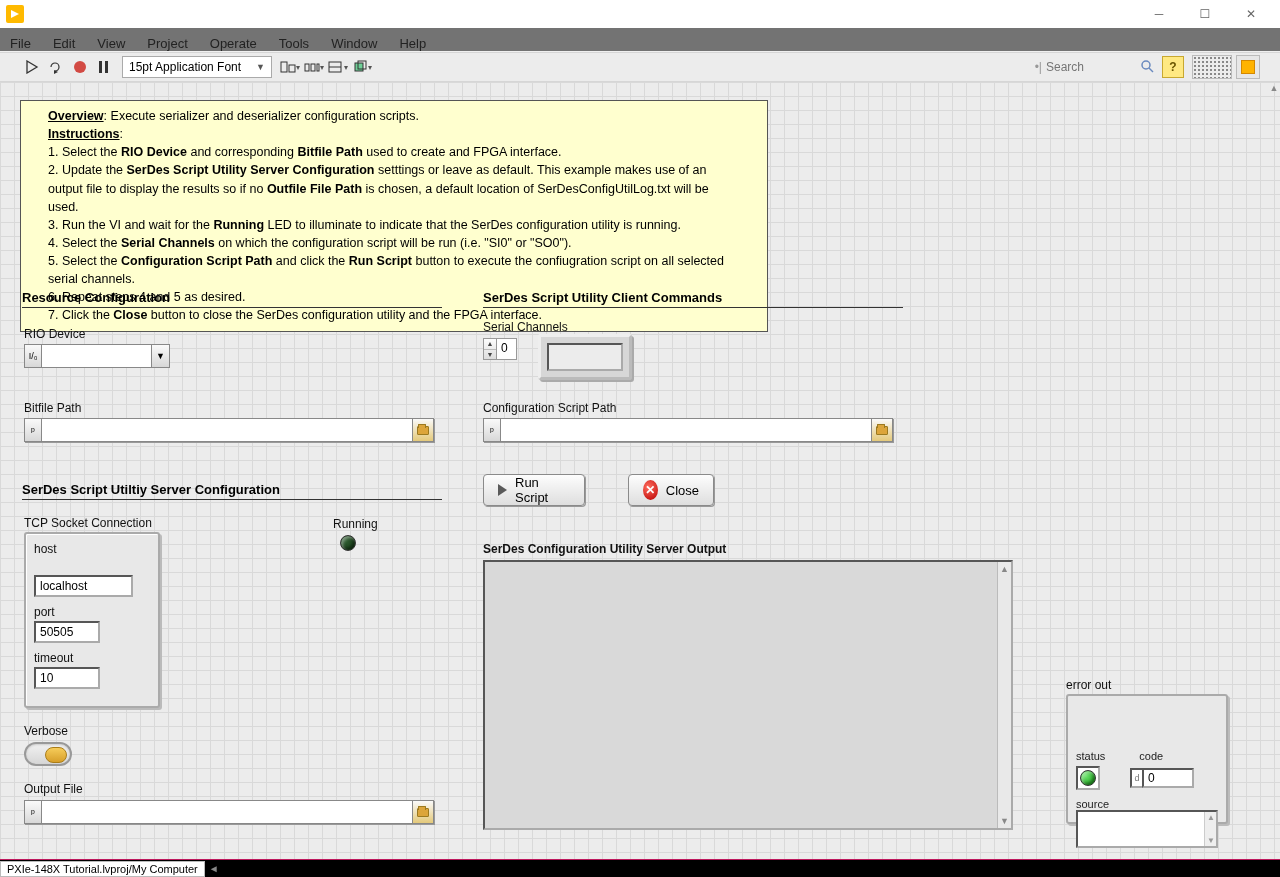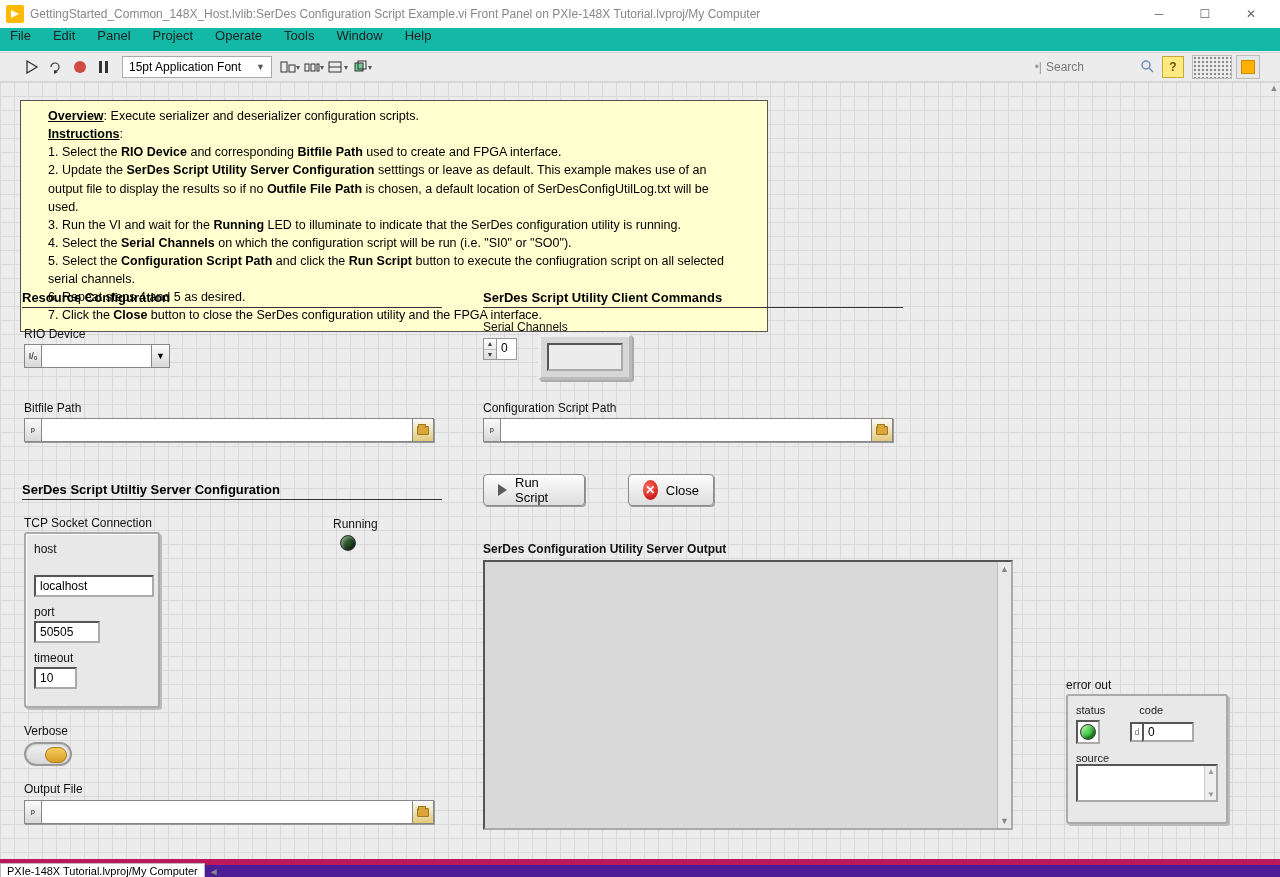--- a/index.html
+++ b/index.html
@@ -2,37 +2,37 @@
 <html><head>
 <meta charset="utf-8">
 <style>
   * { box-sizing: border-box; margin: 0; padding: 0; font-family: "Segoe UI", Tahoma, sans-serif; }
   html, body { width: 1280px; height: 877px; overflow: hidden; background: #fff; }
   .titlebar { height: 28px; background: #fff; display: flex; align-items: center; padding: 0 6px; font-size: 12px; color: #888; }
   .titlebar .lvicon { width: 18px; height: 18px; background: #ffba00; border-radius: 2px; display: inline-flex; align-items:center; justify-content:center; margin-right:6px; }
   .titlebar .lvicon svg { width:10px; height:10px; fill:#fff; }
   .winbtns { margin-left:auto; display:flex; }
   .winbtn { width:46px; height:28px; display:flex; align-items:center; justify-content:center; color:#666; }
-  .menubar { height:24px; background:#14b8a6; display:flex; align-items:flex-start; padding:0 10px; font-size:13px; color:#222; border-bottom:1px solid #f0f0f0;}
+  .menubar { height:24px; background:#737373; display:flex; align-items:flex-end; padding:0 10px; font-size:13px; color:#222; border-bottom:1px solid #f0f0f0;}
   .menubar span { margin-right:22px; }
   .toolbar { height:30px; background:#ececec; border-top:1px solid #d6d6d6; border-bottom:1px solid #d6d6d6; display:flex; align-items:center; padding:0 20px; font-size:12px; }
   .tbtn { width:20px; height:20px; display:inline-flex; align-items:center; justify-content:center; margin:0 2px; color:#333; }
   .fontbox { background:#fff; border:1px solid #aaa; height:22px; display:flex; align-items:center; padding:0 6px; font-size:12px; margin:0 6px; min-width:150px; justify-content:space-between;}
   .fontbox .tri { font-size:9px; color:#555; }
   .toolbar .searcharea { margin-left:auto; display:flex; align-items:center; }
   .toolbar .searcharea input { border:none; background:transparent; font-size:12px; width:90px; outline:none; color:#555;}
   .toolbar .sep { color:#999; margin:0 4px; }
   .griddots { width:40px; height:24px; margin-left:6px; border:1px solid #bbb; background-image: radial-gradient(#888 1px, transparent 1px); background-size:4px 4px; }
   .fpga-icon { width:24px; height:24px; border:1px solid #bbb; background:#e7e7e7; margin-left:4px; display:flex; align-items:center; justify-content:center; }
   .fpga-icon .chip { width:14px; height:14px; background:#ffb300; border:1px solid #d48800; }
   .canvas-wrap { position:relative; height: calc(877px - 28px - 24px - 30px - 18px); background-image: linear-gradient(#d9d9d9 1px, transparent 1px), linear-gradient(90deg,#d9d9d9 1px, transparent 1px); background-size:14px 14px; background-color:#ececec; overflow:auto; }
   .canvas { position:relative; width:1270px; height:780px; }
   .vscroll { position:absolute; right:0; top:0; bottom:0; width:12px; }
   .vscroll .tr { width:12px;height:12px; display:flex;align-items:center;justify-content:center;color:#888;font-size:9px;}
-  .statusbar { height:18px; background:#4c1d95; border-top:6px solid #be185d; display:flex; align-items:center; font-size:11px; }
+  .statusbar { height:18px; background:#000000; border-top:1px solid #be185d; display:flex; align-items:center; font-size:11px; }
   .statusbar .proj { background:#fff; border:1px solid #bbb; padding:0 6px; height:16px; display:flex; align-items:center;}
   .statusbar .hnav { margin-left:4px; color:#888; font-size:10px;}
   
   .infobox { position:absolute; left:20px; top:18px; width:748px; background:#ffffcf; border:1px solid #555; padding:6px 27px; font-size:12.5px; line-height:1.45; }
   .infobox .u { text-decoration:underline; font-weight:bold; }
   .sect-hdr { position:absolute; font-weight:bold; font-size:13px; color:#000; border-bottom:1px solid #333; padding-bottom:2px; }
   .lbl { position:absolute; font-size:12px; color:#111; }
   .combo { position:absolute; display:flex; }
   .combo .cb-left { width:18px; border:1px solid #888; background:linear-gradient(#fafafa,#d8d8d8); font-size:9px; display:flex;align-items:center;justify-content:center;}
   .combo .cb-body { border:1px solid #888; border-left:none; background:#fff; flex:1; }
@@ -74,32 +74,31 @@
 </style>
 </head>
 <body>
 
 <div class="titlebar">
   <span class="lvicon">
       <svg viewBox="0 0 10 10">
         <polygon points="1,1 9,5 1,9"></polygon>
       </svg>
     </span>
-  <span>GettingStarted_Common_148X_Host.lvlib:SerDes Configuration Script Example.vi Front Panel on PXIe-148X Tutorial.lvproj/My Computer</span>
   <div class="winbtns">
     <div class="winbtn">─</div>
     <div class="winbtn">☐</div>
     <div class="winbtn">✕</div>
   </div>
 </div>
 
 <div class="menubar">
   <span>File</span>
   <span>Edit</span>
-  <span>Panel</span>
+  <span>View</span>
   <span>Project</span>
   <span>Operate</span>
   <span>Tools</span>
   <span>Window</span>
   <span>Help</span>
 </div>
 
 <div class="toolbar">
   <span class="tbtn">
     <svg width="14" height="14" viewBox="0 0 14 14">
@@ -207,25 +206,25 @@
       <div class="p-left">ᵖ</div>
       <div class="p-body"></div>
       <div class="p-browse">
           <div class="folder-ic"></div>
         </div>
     </div>
 
     <div class="lbl" style="left:24px; top:434px;">TCP Socket Connection</div>
     <div class="cluster" style="left:24px; top:450px; width:136px; height:176px; padding:8px;">
       <div class="lbl" style="position:static; margin-bottom:19px;">host</div>
-      <input class="textfield" style="width: 120px;" value="localhost">
+      <input class="textfield" style="width: 99px;" value="localhost">
       <div class="lbl" style="position:static; margin:8px 0 2px;">port</div>
       <input class="textfield" style="width: 66px;" value="50505">
       <div class="lbl" style="position:static; margin:8px 0 2px;">timeout</div>
-      <input class="textfield" style="width: 43px;" value="10">
+      <input class="textfield" style="width: 66px;" value="10">
     </div>
 
     <div class="lbl" style="left:333px; top:435px;">Running</div>
     <div style="position:absolute; left:340px; top:453px;">
         <div class="led green-off"></div>
       </div>
 
     <div class="lbl" style="left:24px; top:642px;">Verbose</div>
     <div style="position:absolute; left:24px; top:660px;">
         <div class="hswitch">
@@ -273,21 +272,21 @@
     </div>
 
     <div class="bigtextarea" style="left:483px; top:478px; width:530px; height:270px;">
       <div class="sbar"></div>
       <div class="tr" style="top:2px;">▲</div>
       <div class="tr" style="bottom:2px;">▼</div>
     </div>
 
     <div class="lbl" style="left:1066px; top:596px;">error out</div>
     <div class="errcluster" style="left:1066px; top:612px; width:162px; height:130px; padding:8px;">
-      <div style="display:flex; gap:34px;">
+      <div style="display:flex; gap:34px;margin-top:46px;">
         <span class="fieldlbl">status</span>
         <span class="fieldlbl">code</span>
       </div>
       <div style="display:flex; align-items:center; gap:30px; margin-top:4px;">
         <div style="border:2px inset #aaa; background:#fff; padding:2px;">
             <div class="led green-on"></div>
           </div>
         <div class="codebox">
           <div class="d">d</div>
             <div class="val">0</div>

